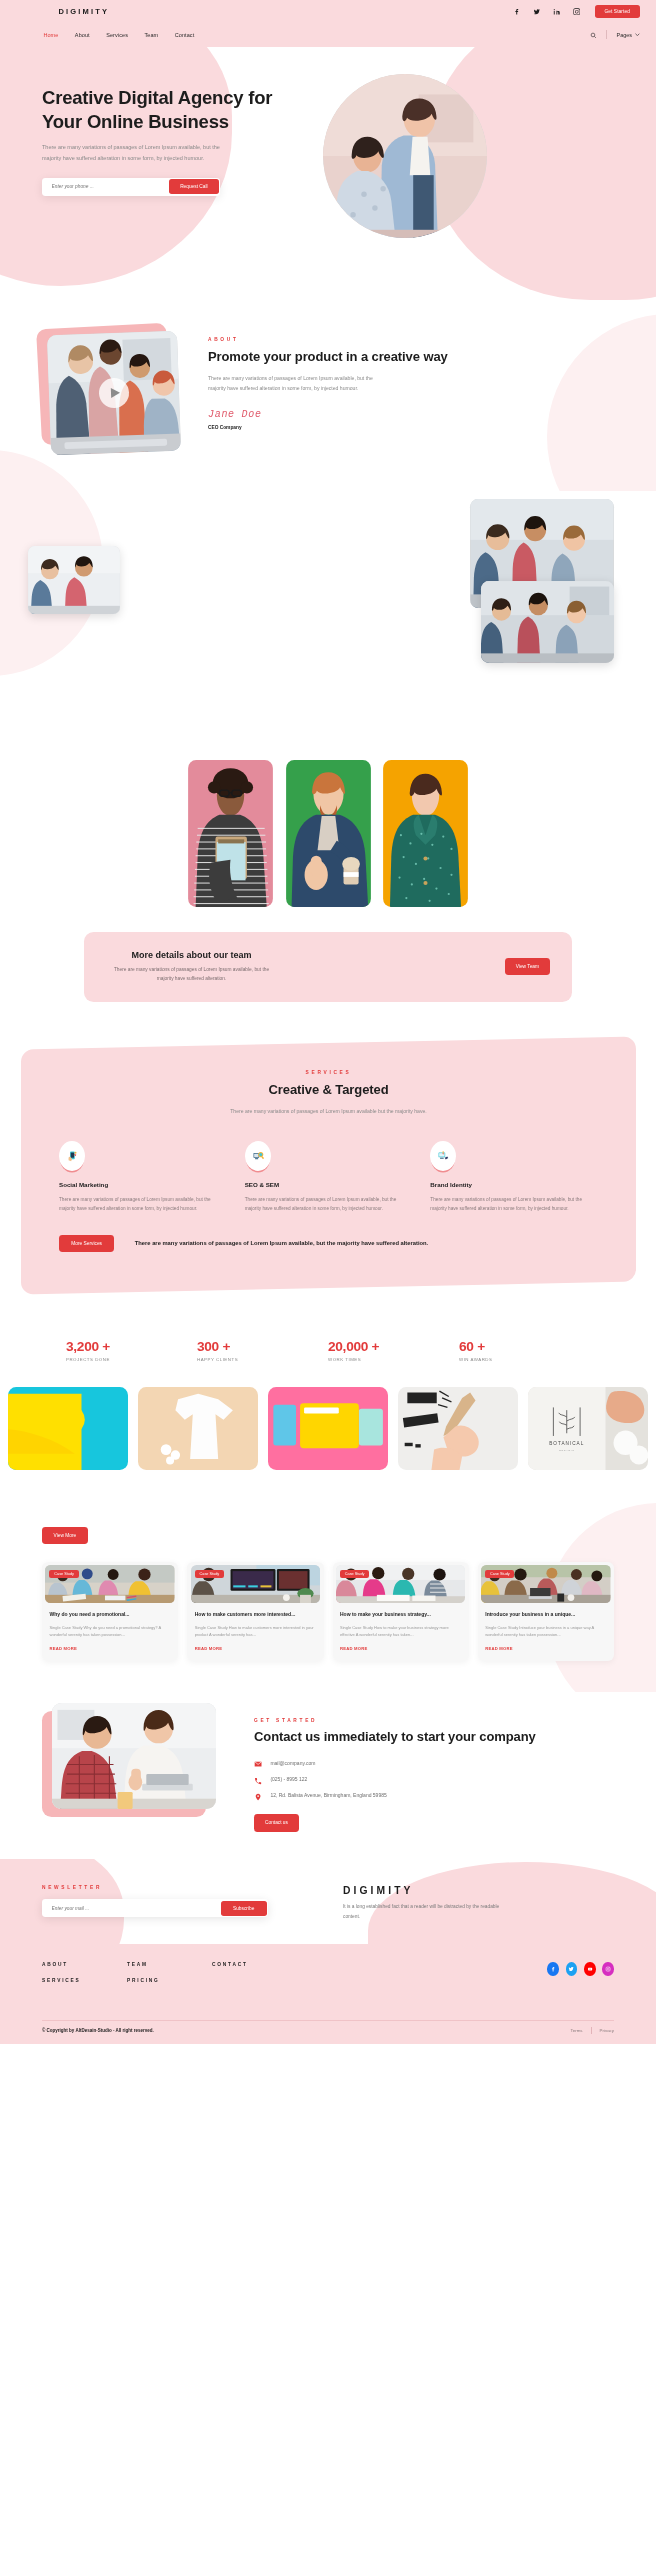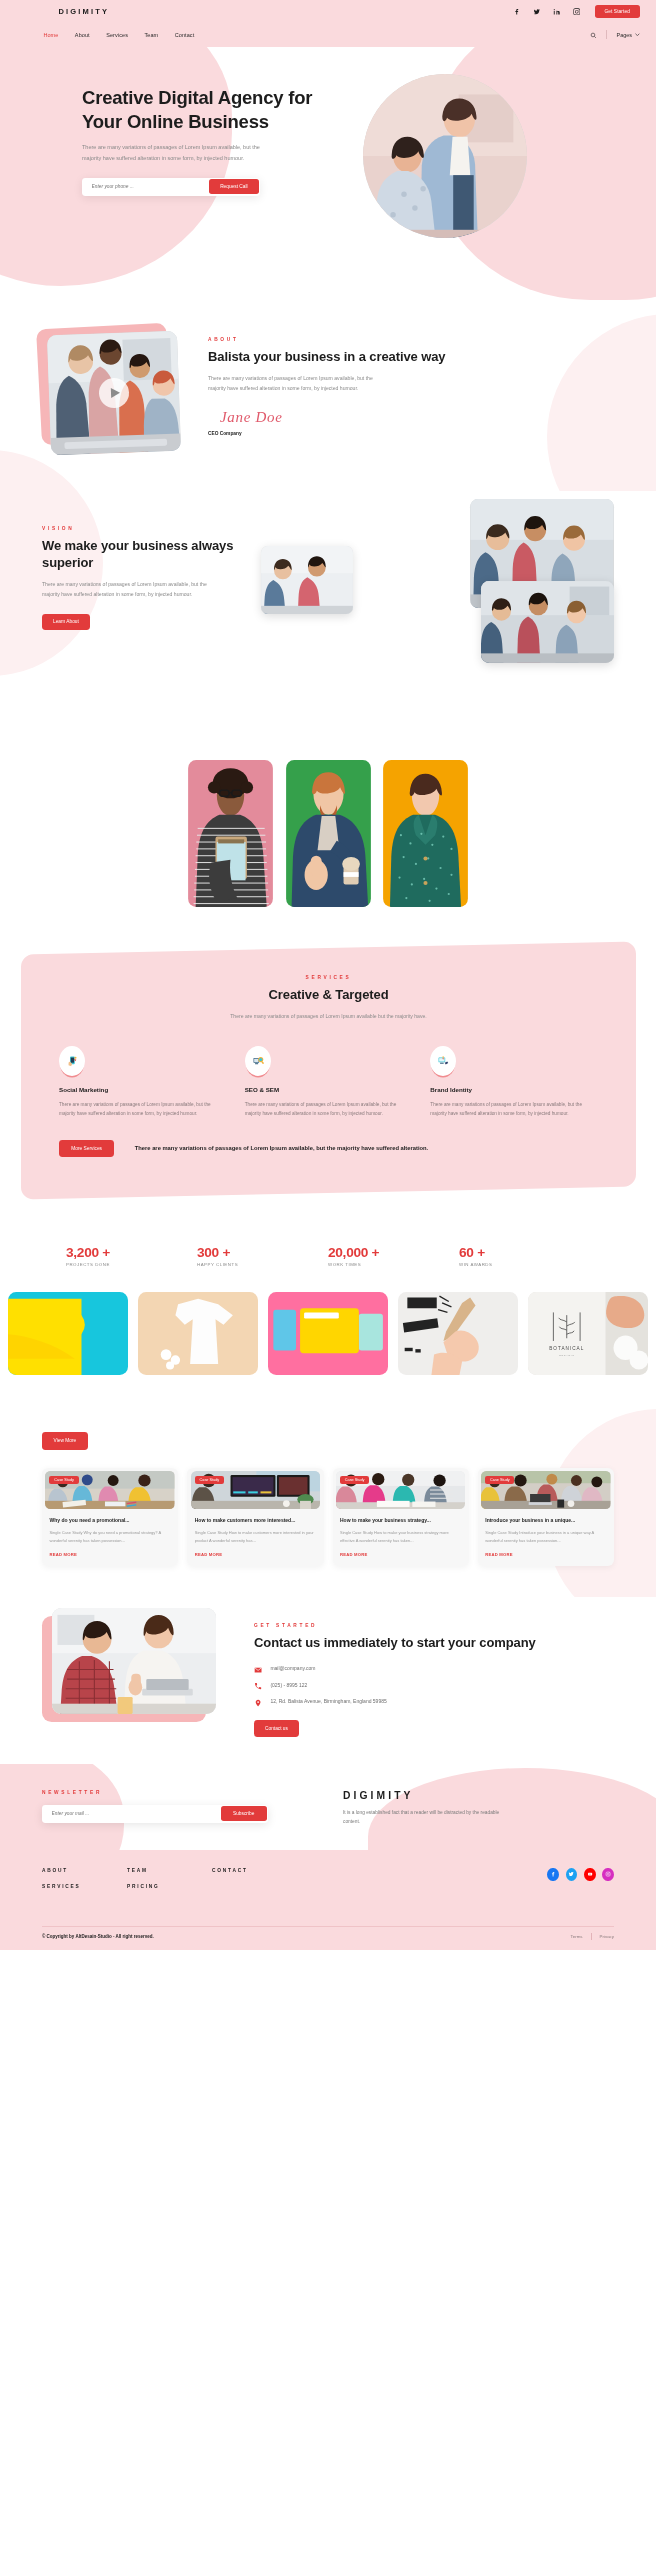--- a/index.html
+++ b/index.html
@@ -88,21 +88,20 @@
   .search-ico svg { width:6.8px; height:6.8px; stroke:#1d1d1d; fill:none; stroke-width:2; }
   .vdiv { width:0.7px; height:9.6px; background:#e0b9bd; }
   .pages-drop { font-size:5.5px; color:#2b2b2b; display:flex; align-items:center; gap:2.7px; }
 
   
   .hero {
     position:relative;
     height:253px;
     background:#ffffff;
     overflow:hidden;
-    padding-left:40px;
   }
   .hero-blob-l {
     position:absolute;
     width:321px; height:287px;
     left:-89px; top:-48px;
     background:#fadadd;
     border-radius:50% 42% 55% 48%;
   }
   .hero-blob-r {
     position:absolute;
@@ -218,27 +217,26 @@
     font-weight:bold; text-transform:uppercase;
   }
   h2.sec-title {
     font-size:13px; line-height:1.3; font-weight:bold;
     color:#1d1d1d; margin-top:6.8px; letter-spacing:-0.1px;
   }
   .sec-desc {
     font-size:5.1px; line-height:1.95; color:#8a8a8a; margin-top:8.2px;
   }
   .signature {
-    font-family:Liberation Serif, serif;
+    font-family:Liberation Mono, monospace;
     font-style:italic;
-    font-size:15px;
+    font-size:10px;
     color:#e05a6b;
     margin-top:15px;
     letter-spacing:0.7px;
-    margin-left:12px;
   }
   .sig-role { font-size:4.8px; font-weight:bold; color:#1d1d1d; margin-top:5.5px; }
 
   
   .vision {
     position:relative;
     padding:22px 42px 44px;
     display:flex;
     gap:6.8px;
     background:#fff;
@@ -570,35 +568,29 @@
           <rect x="0" y="150" width="190" height="25" fill="#c9ccd0"></rect>
           <rect x="20" y="157" width="150" height="10" rx="3" fill="#dde0e4"></rect>
         </svg>
         <div class="play-btn">
             <div class="tri"></div>
           </div>
       </div>
     </div>
     <div class="about-text" style="position:relative;z-index:2;padding-top:6.8px;">
       <div class="eyebrow">ABOUT</div>
-      <h2 class="sec-title">Balista your business in a creative way</h2>
+      <h2 class="sec-title">Promote your product in a creative way</h2>
       <p class="sec-desc" style="width:178px">There are many variations of passages of Lorem Ipsum available, but the majority have suffered alteration in some form, by injected humour.</p>
       <div class="signature">Jane Doe</div>
       <div class="sig-role">CEO Company</div>
     </div>
   </section>
 
   <section class="vision">
     <div class="vision-blob"></div>
-    <div class="vision-left">
-      <div class="eyebrow">VISION</div>
-      <h2 class="sec-title">We make your business always superior</h2>
-      <p class="sec-desc" style="width:171px">There are many variations of passages of Lorem Ipsum available, but the majority have suffered alteration in some form, by injected humour.</p>
-      <button class="btn-red">Learn About</button>
-    </div>
     <div class="vision-right">
       <div class="v-img-a ph">
         <svg width="144" height="109" viewBox="0 0 210 160">
             <rect width="210" height="160" fill="#d7dde2"></rect>
           <rect x="0" y="0" width="210" height="60" fill="#e3e8ec"></rect>
           <circle cx="40" cy="58" r="17" fill="#e7bd9a"></circle>
             <path d="M23 56c0-12 8-19 17-19s17 7 17 19c0 5-3-2-6-7-5 8-22 9-25 4-1 5-3 8-3 3z" fill="#3a2a1e"></path>
           <path d="M22 78c-11 6-16 18-17 38l-1 44h40l-3-45c-1-20-8-32-19-37z" fill="#4c6a88"></path>
           <circle cx="95" cy="46" r="16" fill="#c78e63"></circle>
             <path d="M79 44c0-12 7-19 16-19s16 7 16 19c0 5-3-2-6-6-5 7-21 8-23 3-1 4-3 7-3 3z" fill="#1e140e"></path>
@@ -716,20 +708,27 @@
               <circle cx="60" cy="174" r="1.6"></circle>
               <circle cx="78" cy="188" r="1.6"></circle>
             <circle cx="96" cy="196" r="1.6"></circle>
               <circle cx="34" cy="202" r="1.6"></circle>
               <circle cx="68" cy="206" r="1.6"></circle>
           </g>
           <circle cx="62" cy="144" r="3" fill="#c9a35a"></circle>
             <circle cx="62" cy="180" r="3" fill="#c9a35a"></circle>
         </svg>
       </div>
+    </div>
+    <div class="team-banner">
+      <div>
+        <div class="tb-title">More details about our team</div>
+        <div class="tb-desc">There are many variations of passages of Lorem Ipsum available, but the majority have suffered alteration.</div>
+      </div>
+      <button class="btn-viewteam">View Team</button>
     </div>
   </section>
 
   <section class="services-outer">
     <div class="services">
       <div class="services-inner">
         <div class="eyebrow">SERVICES</div>
         <h2 class="sec-title">Creative &amp; Targeted</h2>
         <p class="sec-desc" style="width:205px;margin-left:auto;margin-right:auto;">There are many variations of passages of Lorem Ipsum available but the majority have.</p>
         <div class="svc-grid">

